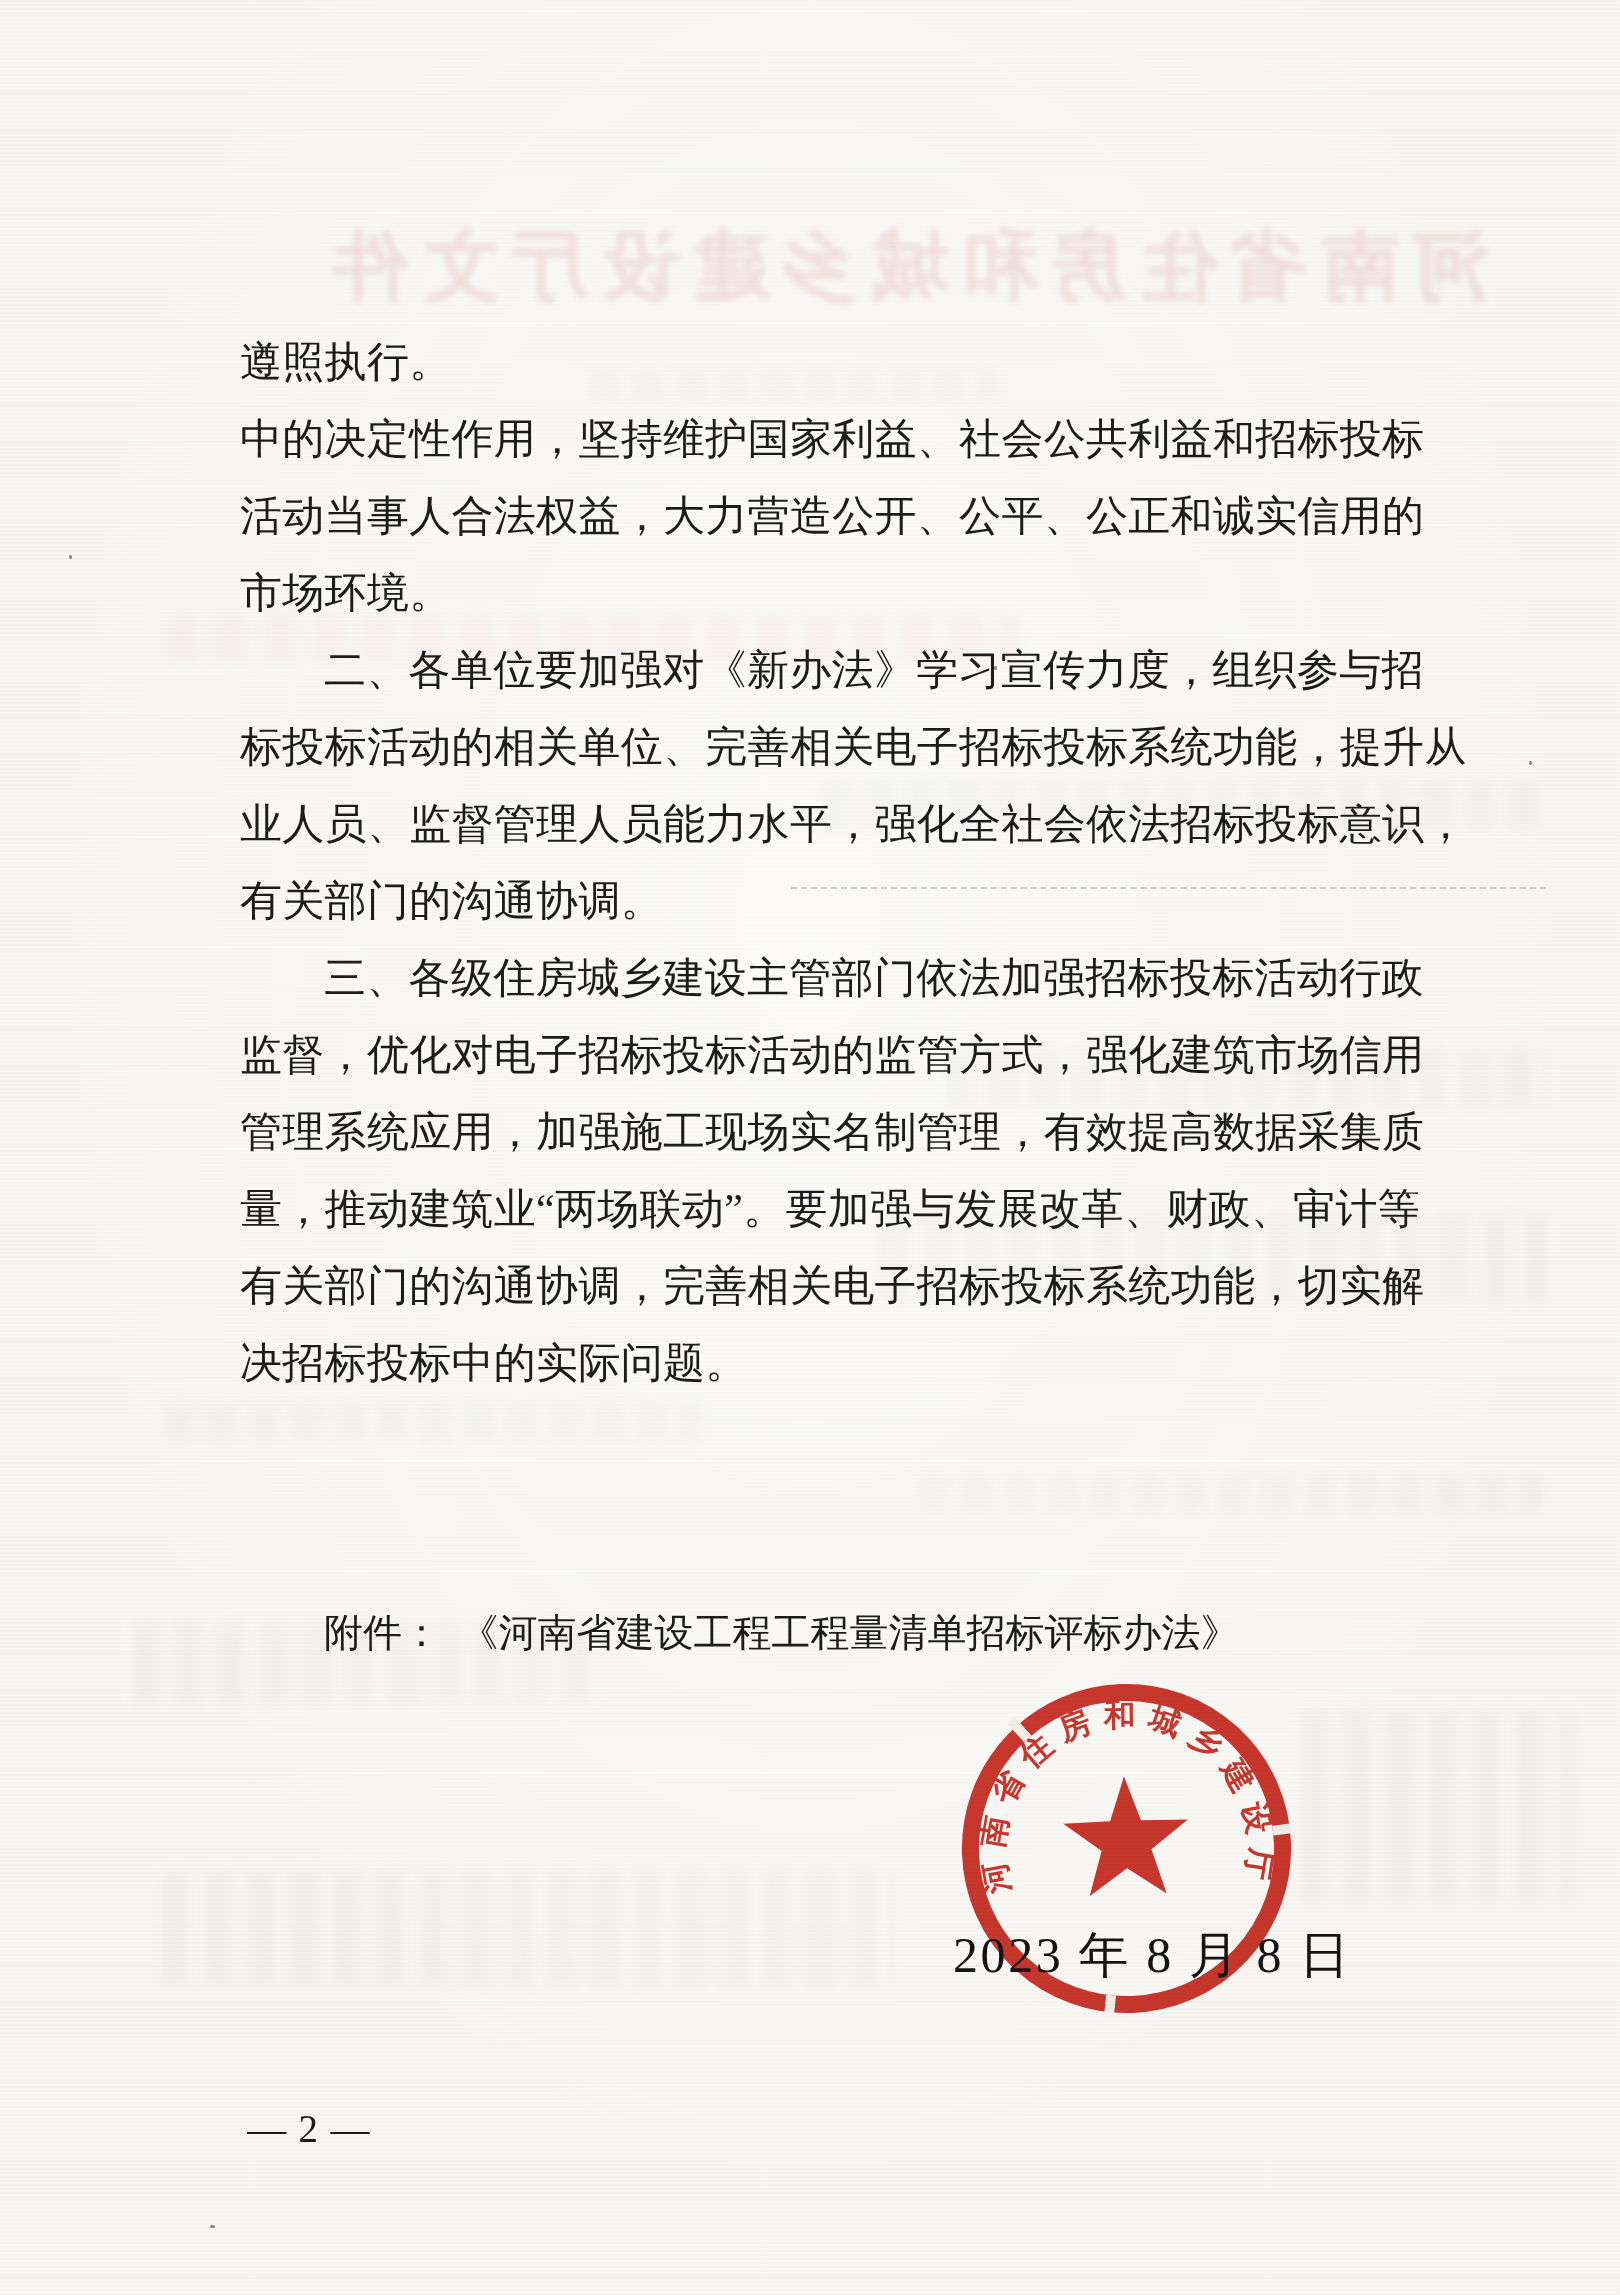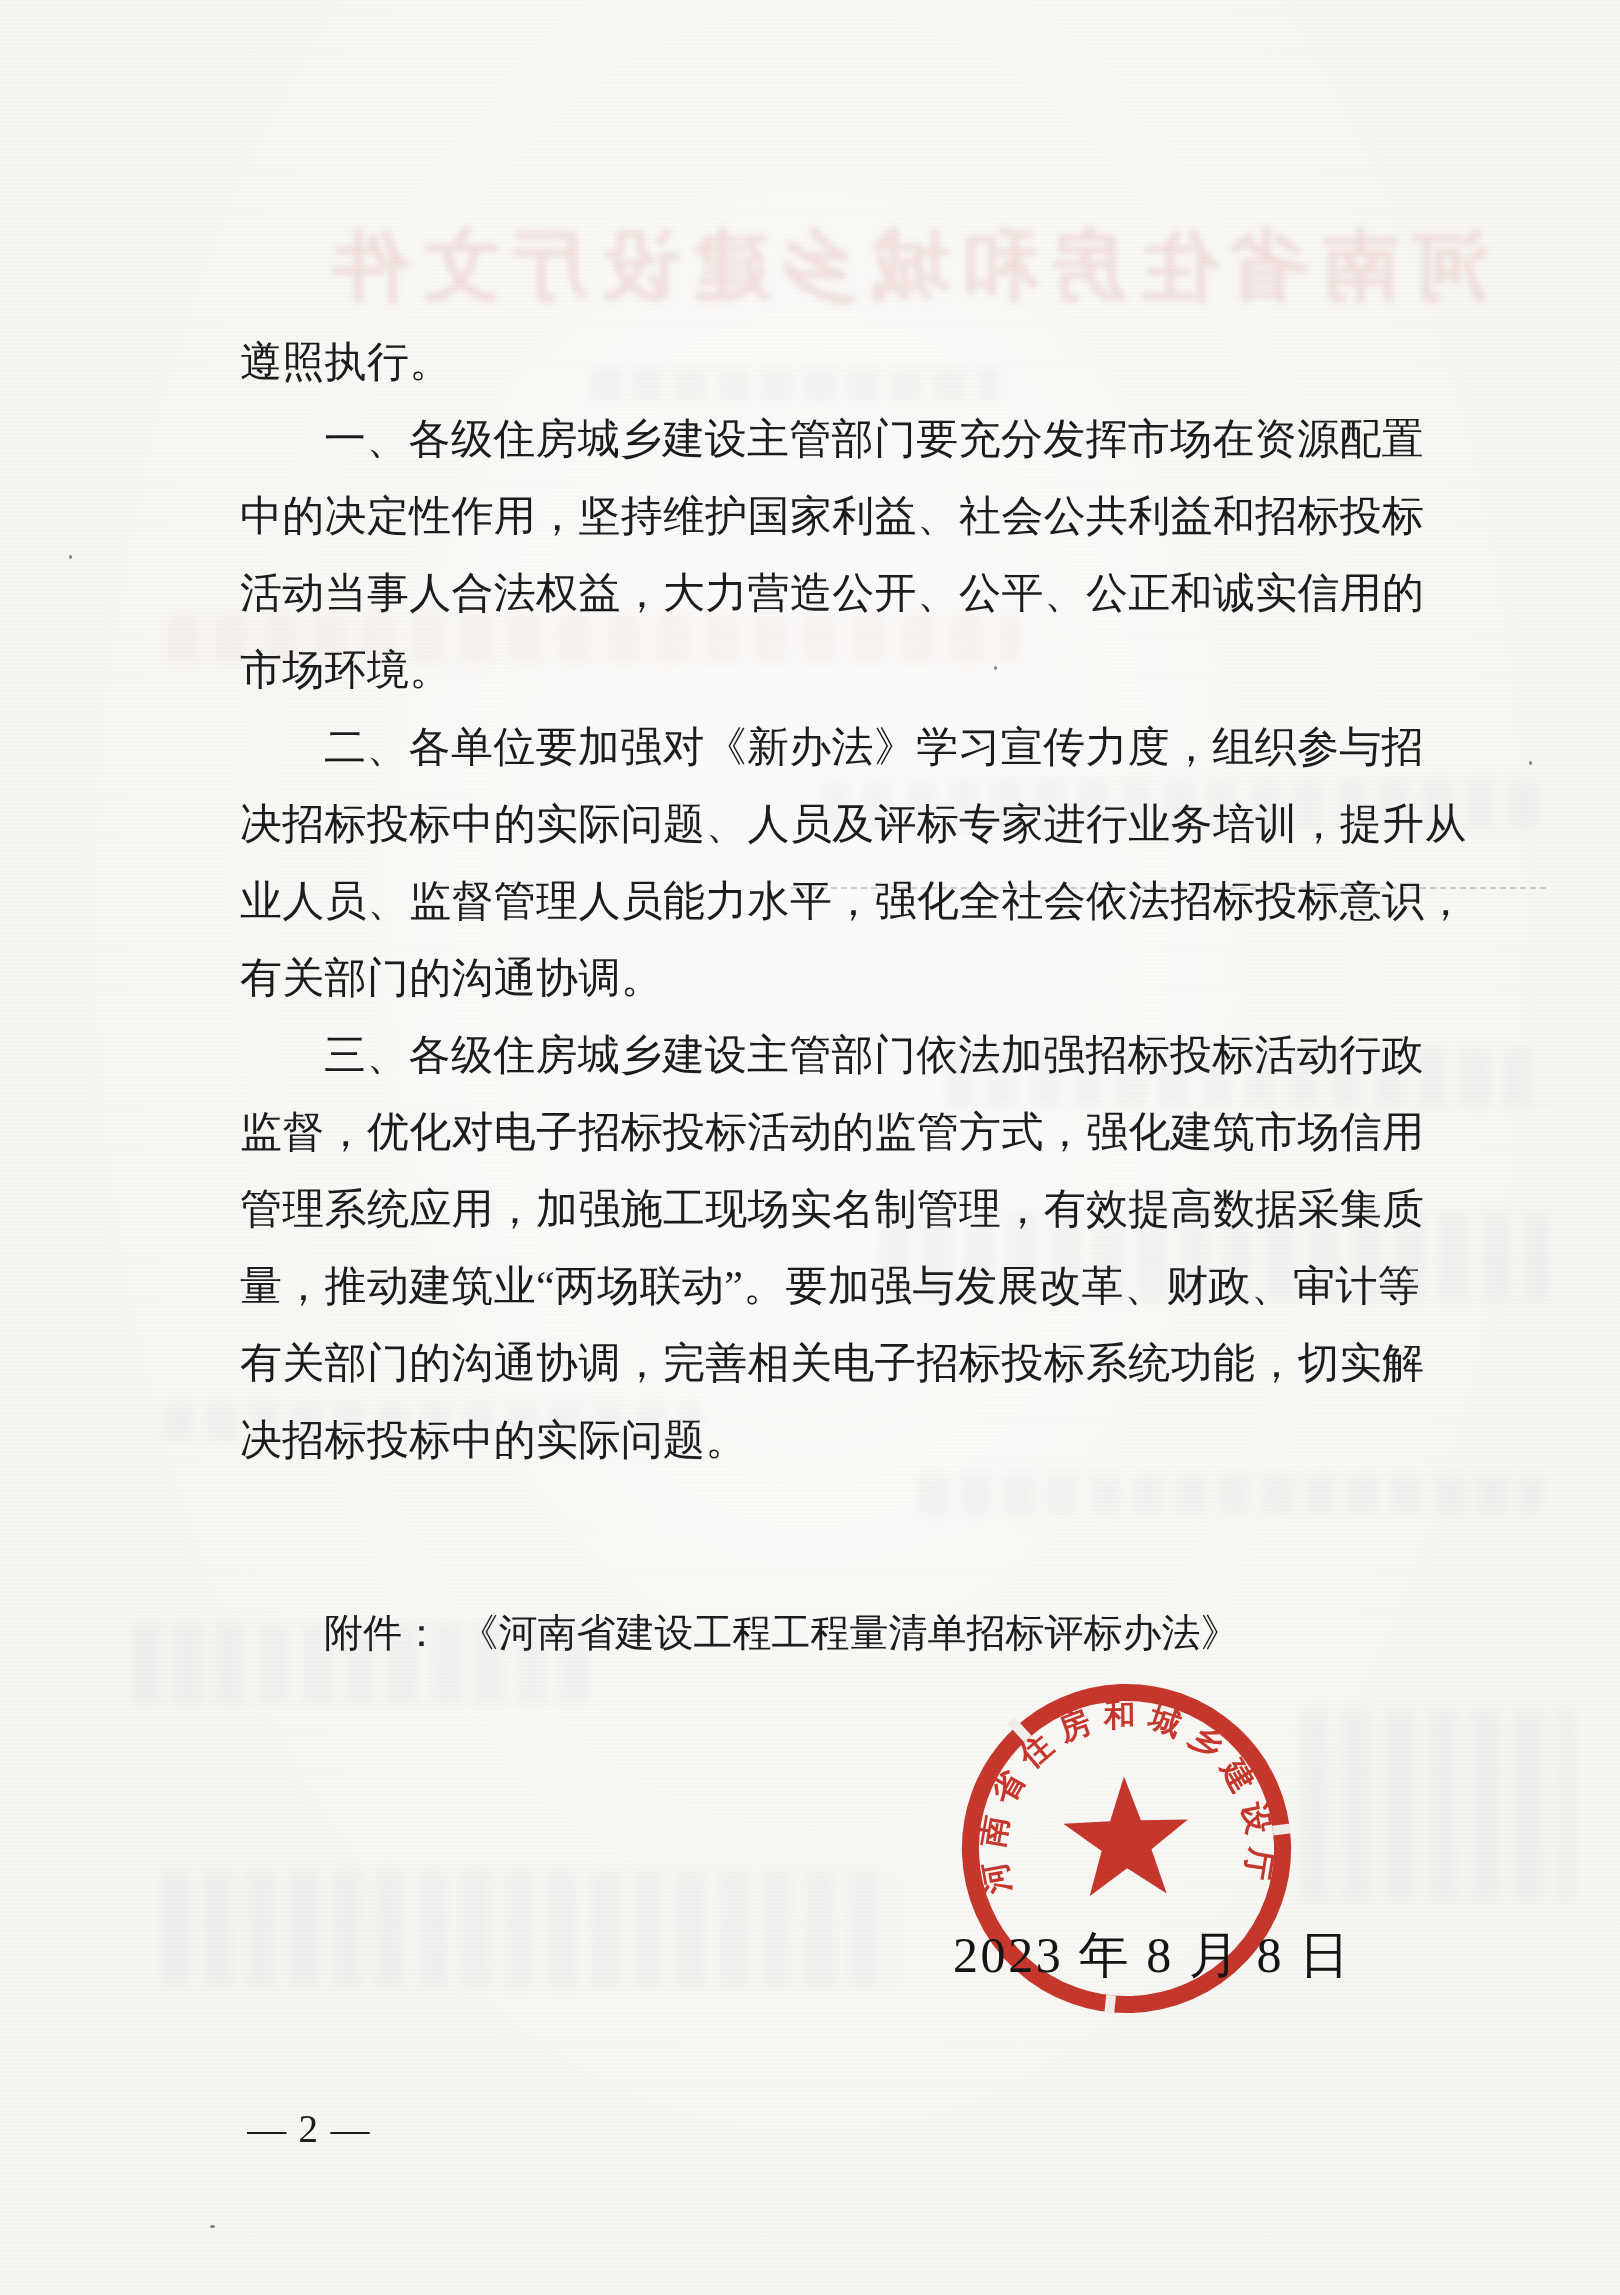--- a/index.html
+++ b/index.html
@@ -118,26 +118,25 @@
   <div class="smudge" style="left:131px;top:1621px;width:473px;height:85px;"></div>
   <div class="smudge" style="left:161px;top:1868px;width:735px;height:121px;"></div>
   <div class="smudge" style="left:1300px;top:1707px;width:276px;height:197px;"></div>
   <div class="speck" style="left:69px;top:555px;"></div>
   <div class="speck" style="left:994px;top:666px;"></div>
   <div class="speck" style="left:1529px;top:761px;"></div>
   <div class="speck" style="left:210px;top:2225px;width:4.6px;height:3.3px;"></div>
 
   <div class="body-text">
     <div class="line">遵照执行。</div>
-    <div class="line indent">一、各级住房城乡建设主管部门要充分发挥市场在资源配置</div>
     <div class="line">中的决定性作用，坚持维护国家利益、社会公共利益和招标投标</div>
     <div class="line">活动当事人合法权益，大力营造公开、公平、公正和诚实信用的</div>
     <div class="line">市场环境。</div>
     <div class="line indent">二、各单位要加强对《新办法》学习宣传力度，组织参与招</div>
-    <div class="line">决招标投标中的实际问题、人员及评标专家进行业务培训，提升从</div>
+    <div class="line">标投标活动的相关单位、完善相关电子招标投标系统功能，提升从</div>
     <div class="line">业人员、监督管理人员能力水平，强化全社会依法招标投标意识，</div>
     <div class="line">有关部门的沟通协调。</div>
     <div class="line indent">三、各级住房城乡建设主管部门依法加强招标投标活动行政</div>
     <div class="line">监督，优化对电子招标投标活动的监管方式，强化建筑市场信用</div>
     <div class="line">管理系统应用，加强施工现场实名制管理，有效提高数据采集质</div>
     <div class="line">量，推动建筑业“两场联动”。要加强与发展改革、财政、审计等</div>
     <div class="line">有关部门的沟通协调，完善相关电子招标投标系统功能，切实解</div>
     <div class="line">决招标投标中的实际问题。</div>
   </div>
 

